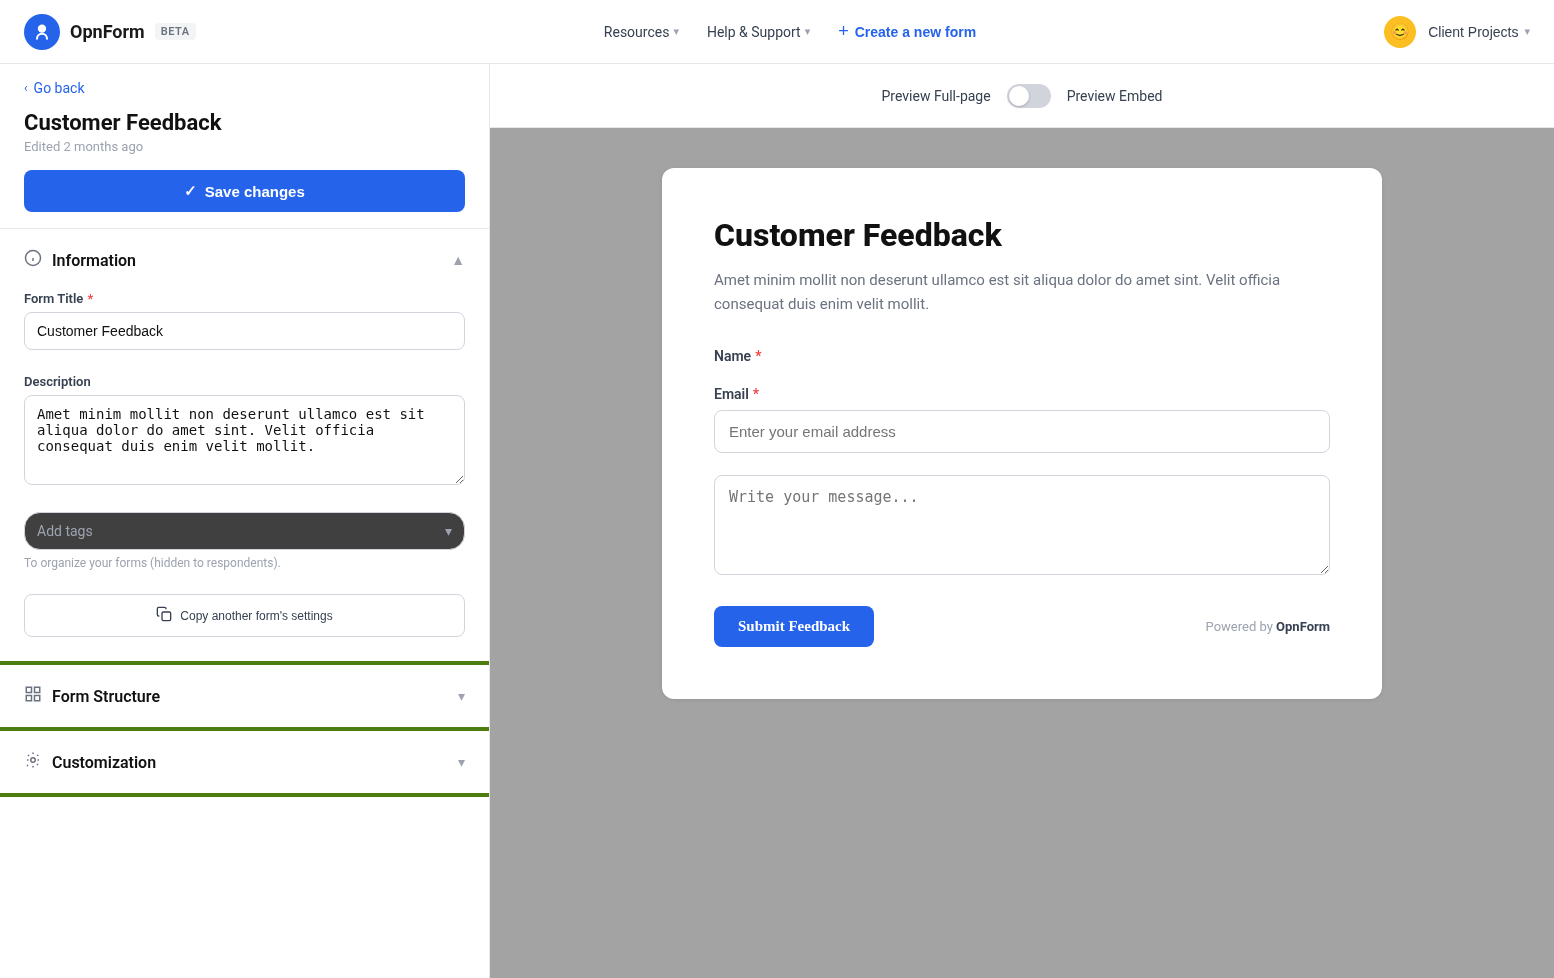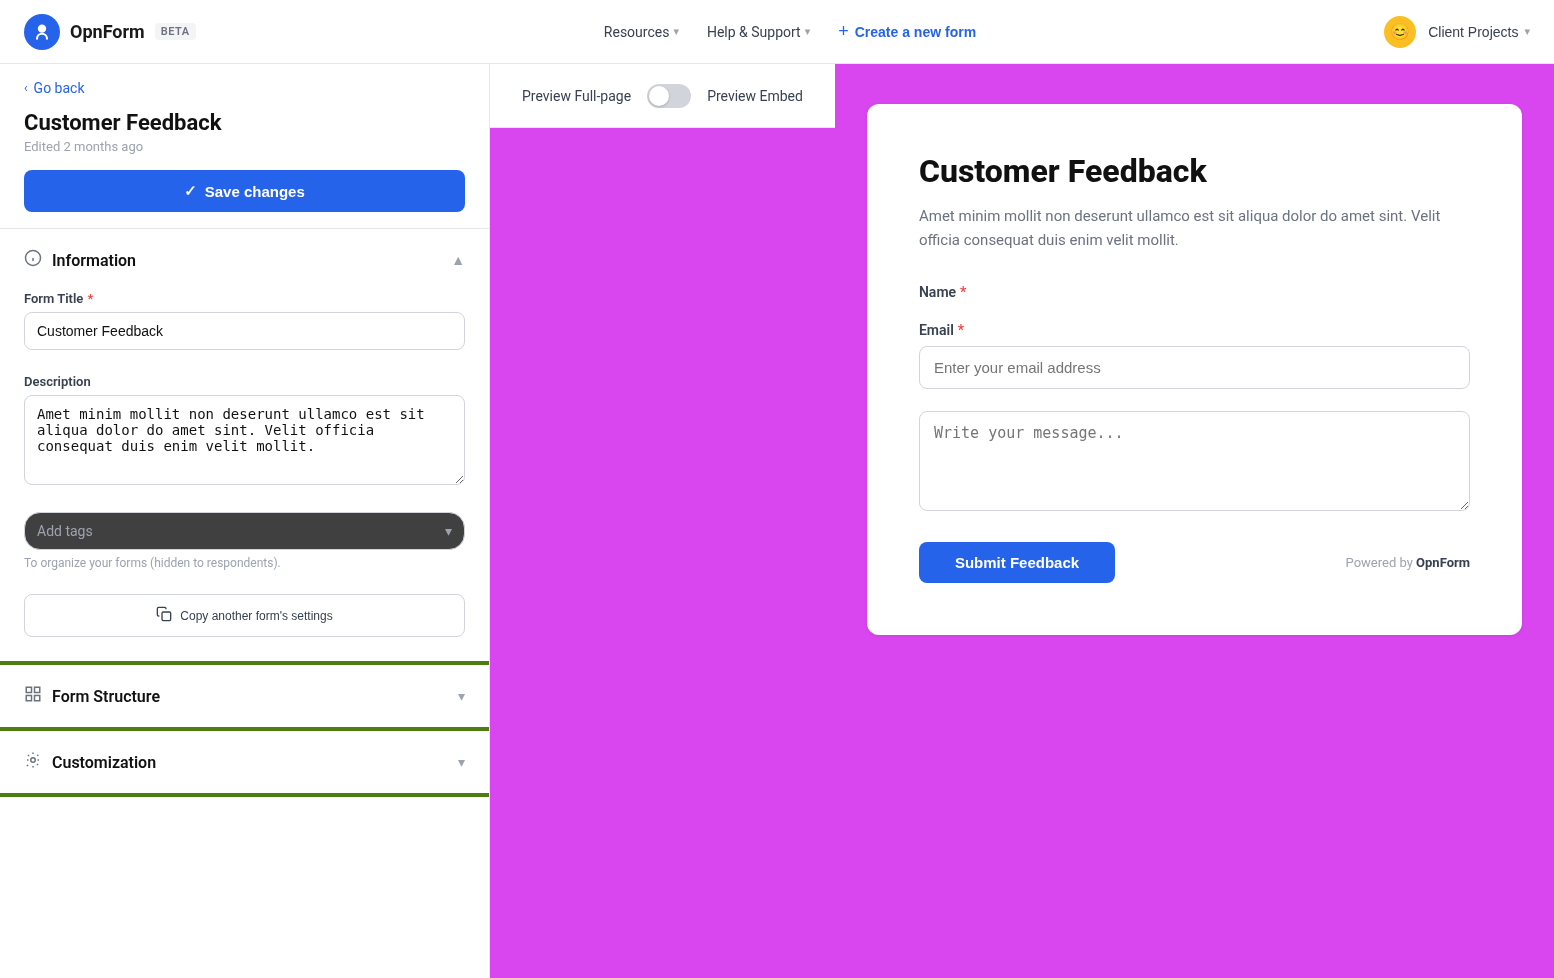--- a/index.html
+++ b/index.html
@@ -103,21 +103,21 @@
     .tags-help { font-size: 12px; color: #9ca3af; margin-top: 6px; }
     .copy-btn {
       width: 100%; background: #fff; color: #374151;
       border: 1px solid #d1d5db; border-radius: 8px;
       padding: 11px; font-size: 12px; font-weight: 500;
       cursor: pointer; display: flex; align-items: center; justify-content: center; gap: 8px; margin-top: 24px;
     }
 
     
     .preview-area {
-      flex: 1; background: #d946ef; display: flex; flex-direction: row; overflow-y: auto;
+      flex: 1; background: #a3a3a3; display: flex; flex-direction: column; overflow-y: auto;
     }
     .preview-toolbar {
       background: #fff; border-bottom: 1px solid #e5e7eb;
       padding: 0 32px; height: 64px;
       display: flex; align-items: center; justify-content: center; gap: 16px;
     }
     .preview-label { font-size: 14px; color: #374151; }
     .toggle-wrapper {
       width: 44px; height: 24px; background: #d1d5db; border-radius: 12px;
       position: relative; cursor: pointer;
@@ -147,21 +147,21 @@
       padding: 12px 14px; font-size: 15px; color: #9ca3af; outline: none; background: #fff;
     }
     .form-field-textarea {
       width: 100%; border: 1px solid #d1d5db; border-radius: 8px;
       padding: 12px 14px; font-size: 15px; color: #9ca3af; outline: none;
       background: #fff; resize: vertical; min-height: 100px;
     }
     .form-submit-row { display: flex; align-items: center; justify-content: space-between; margin-top: 28px; }
     .form-submit-btn {
       background: #2563eb; color: #fff; border: none;
-      border-radius: 8px; padding: 12px 36px; font-size: 15px; font-weight: 600; cursor: pointer;
+      border-radius: 8px; padding: 12px 24px; font-size: 15px; font-weight: 600; cursor: pointer; font-family: Liberation Serif, serif;
     }
     .powered-by { font-size: 13px; color: #9ca3af; }
     .powered-by strong { color: #374151; }
   </style>
 </head>
 <body>
 
 <header class="header">
   <div class="header-left">
     <div class="logo-icon">

